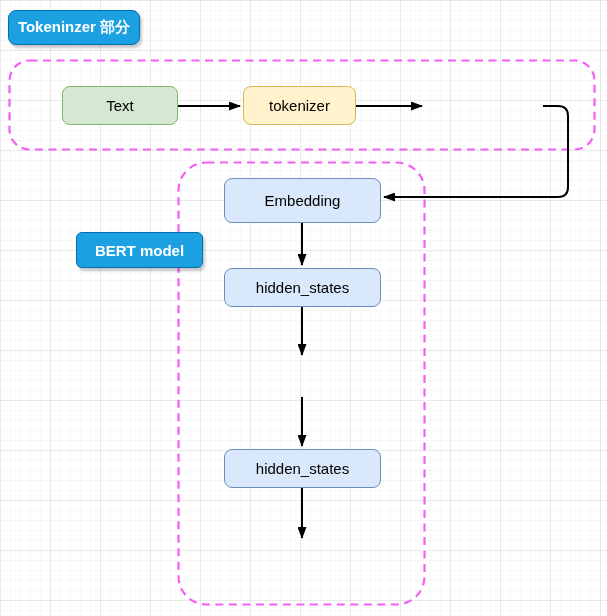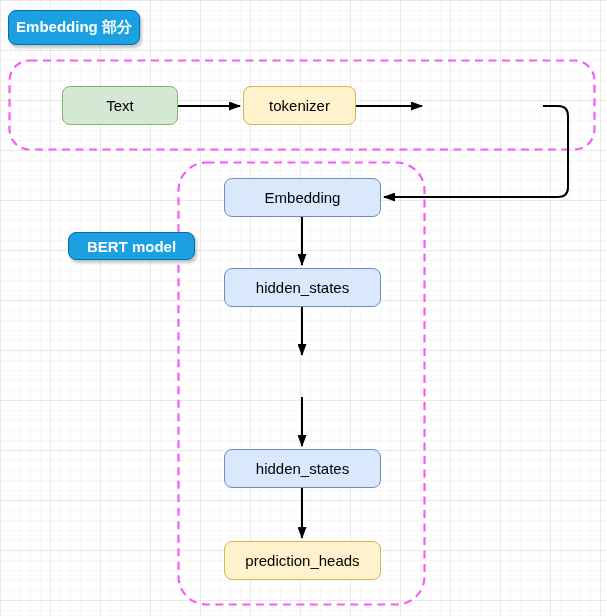--- a/index.html
+++ b/index.html
@@ -80,31 +80,30 @@
 
     <path d="M302,217 L302,265" fill="none" stroke="#000" stroke-width="2" marker-end="url(#arrowhead)"></path>
 
     <path d="M302,307 L302,355" fill="none" stroke="#000" stroke-width="2" marker-end="url(#arrowhead)"></path>
 
     <path d="M302,397 L302,446" fill="none" stroke="#000" stroke-width="2" marker-end="url(#arrowhead)"></path>
 
     <path d="M302,488 L302,538" fill="none" stroke="#000" stroke-width="2" marker-end="url(#arrowhead)"></path>
   </svg>
 
-  <div class="tag" style="left:8px; top:10px; width:132px; height:35px;">Embedding 部分</div>
+  <div class="tag" style="left:8px; top:10px; width:132px; height:35px;">Tokeninzer 部分</div>
 
-  <div class="tag" style="left:68px; top:232px; width:127px; height:28px;">BERT model</div>
+  <div class="tag" style="left:76px; top:232px; width:127px; height:36px;border-radius:6px;">BERT model</div>
 
   <div class="node node-yellow" style="left:243px; top:86px; width:113px; height:39px;">tokenizer</div>
 
   <div class="node node-green" style="left:62px; top:86px; width:116px; height:39px;">Text</div>
 
 
-  <div class="node node-blue" style="left:224px; top:178px; width:157px; height:39px;">Embedding</div>
+  <div class="node node-blue" style="left:224px; top:178px; width:157px; height:45px;">Embedding</div>
 
   <div class="node node-blue" style="left:224px; top:268px; width:157px; height:39px;">hidden_states</div>
 
 
   <div class="node node-blue" style="left:224px; top:449px; width:157px; height:39px;">hidden_states</div>
 
-  <div class="node node-yellow" style="left:224px; top:541px; width:157px; height:39px;">prediction_heads</div>
 
 </div>
 
 </body></html>

